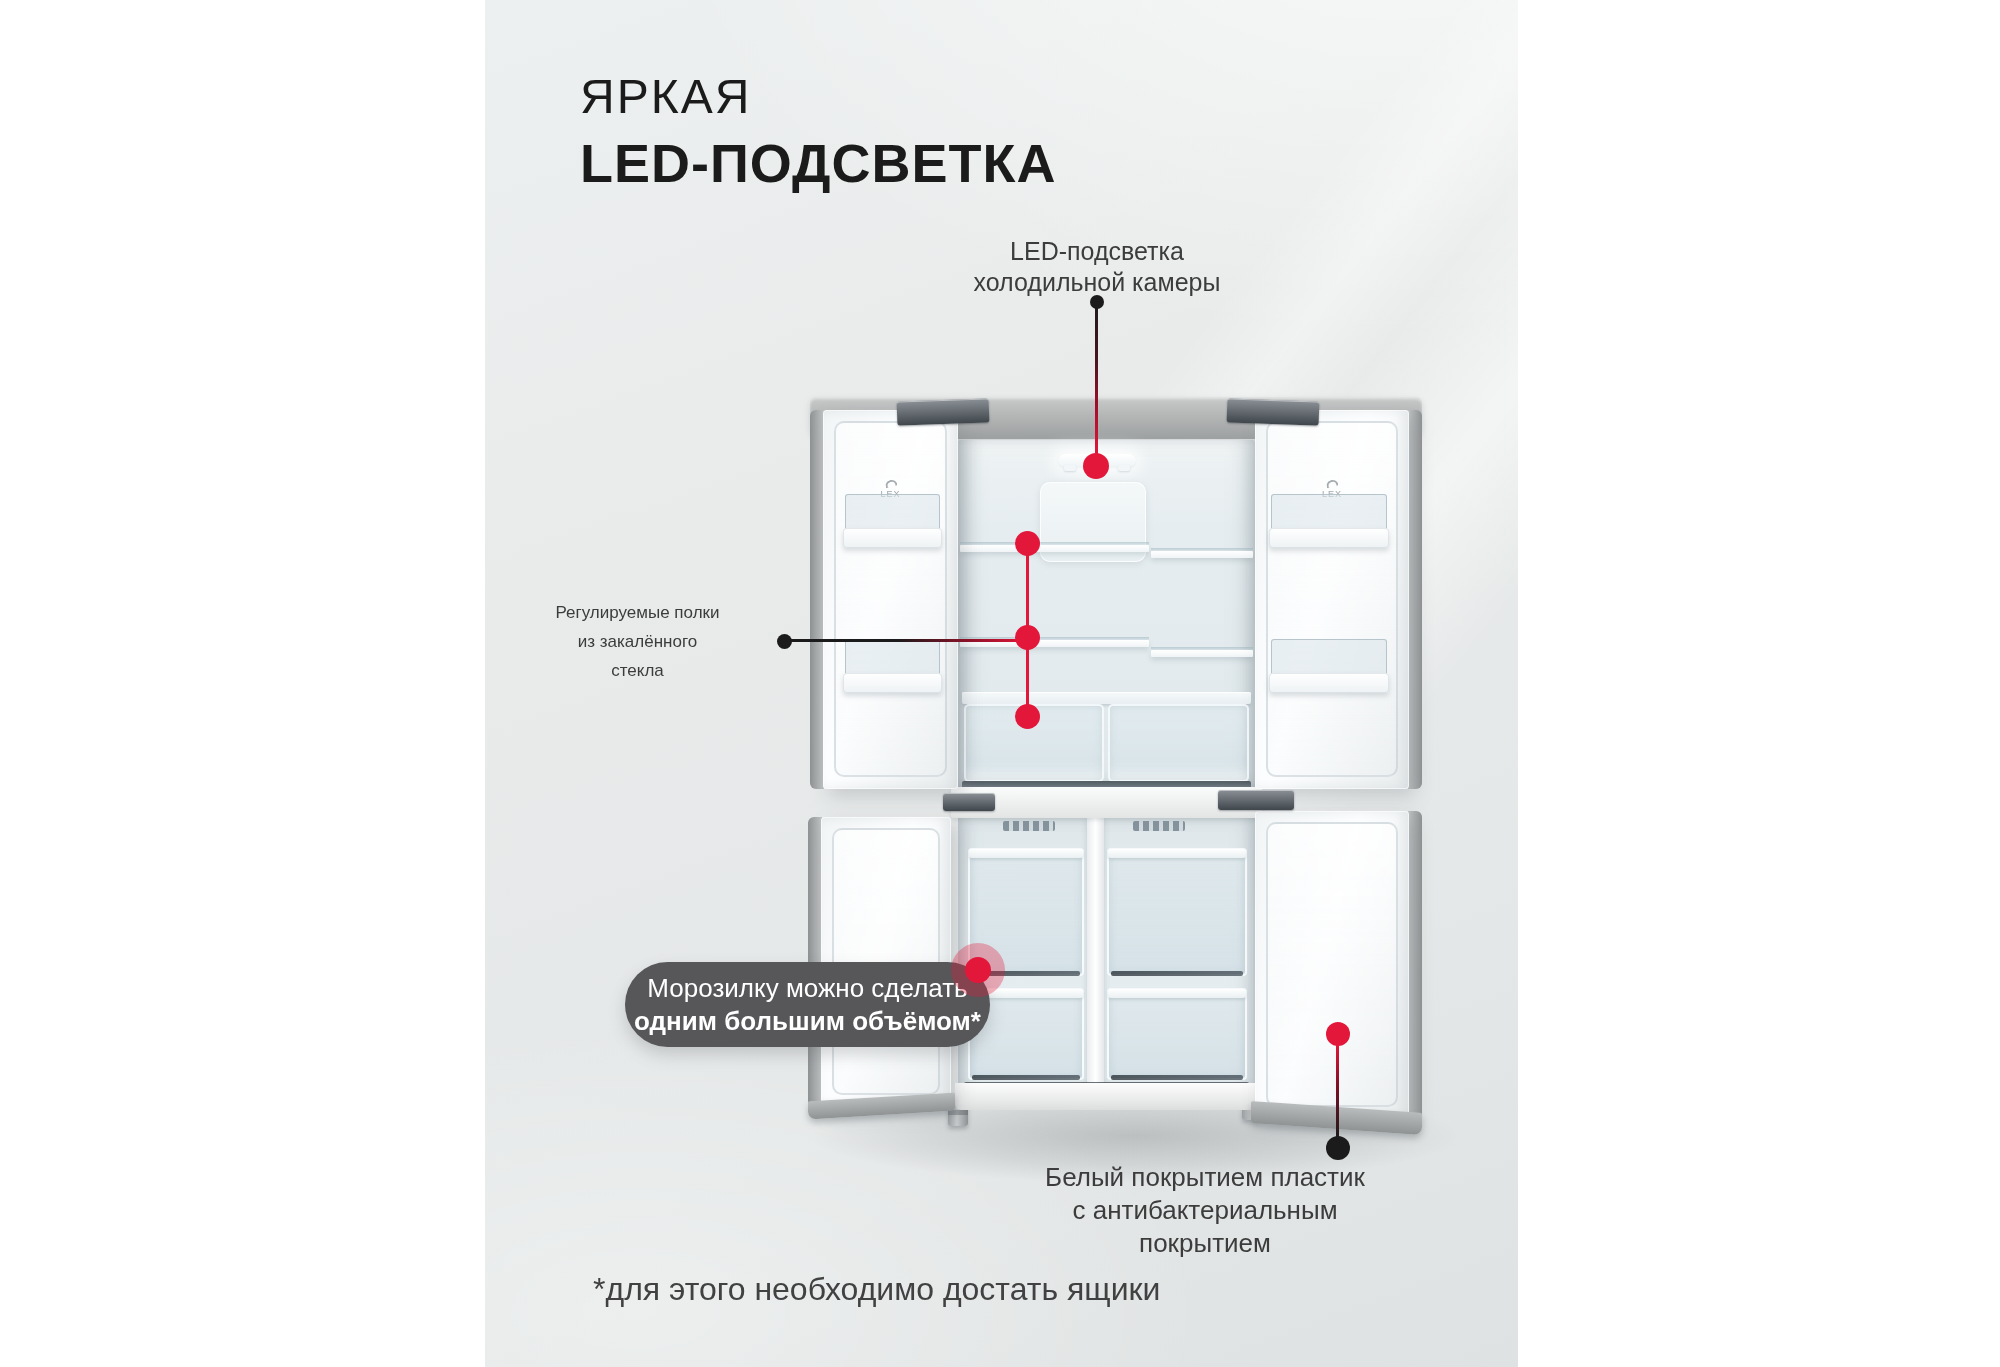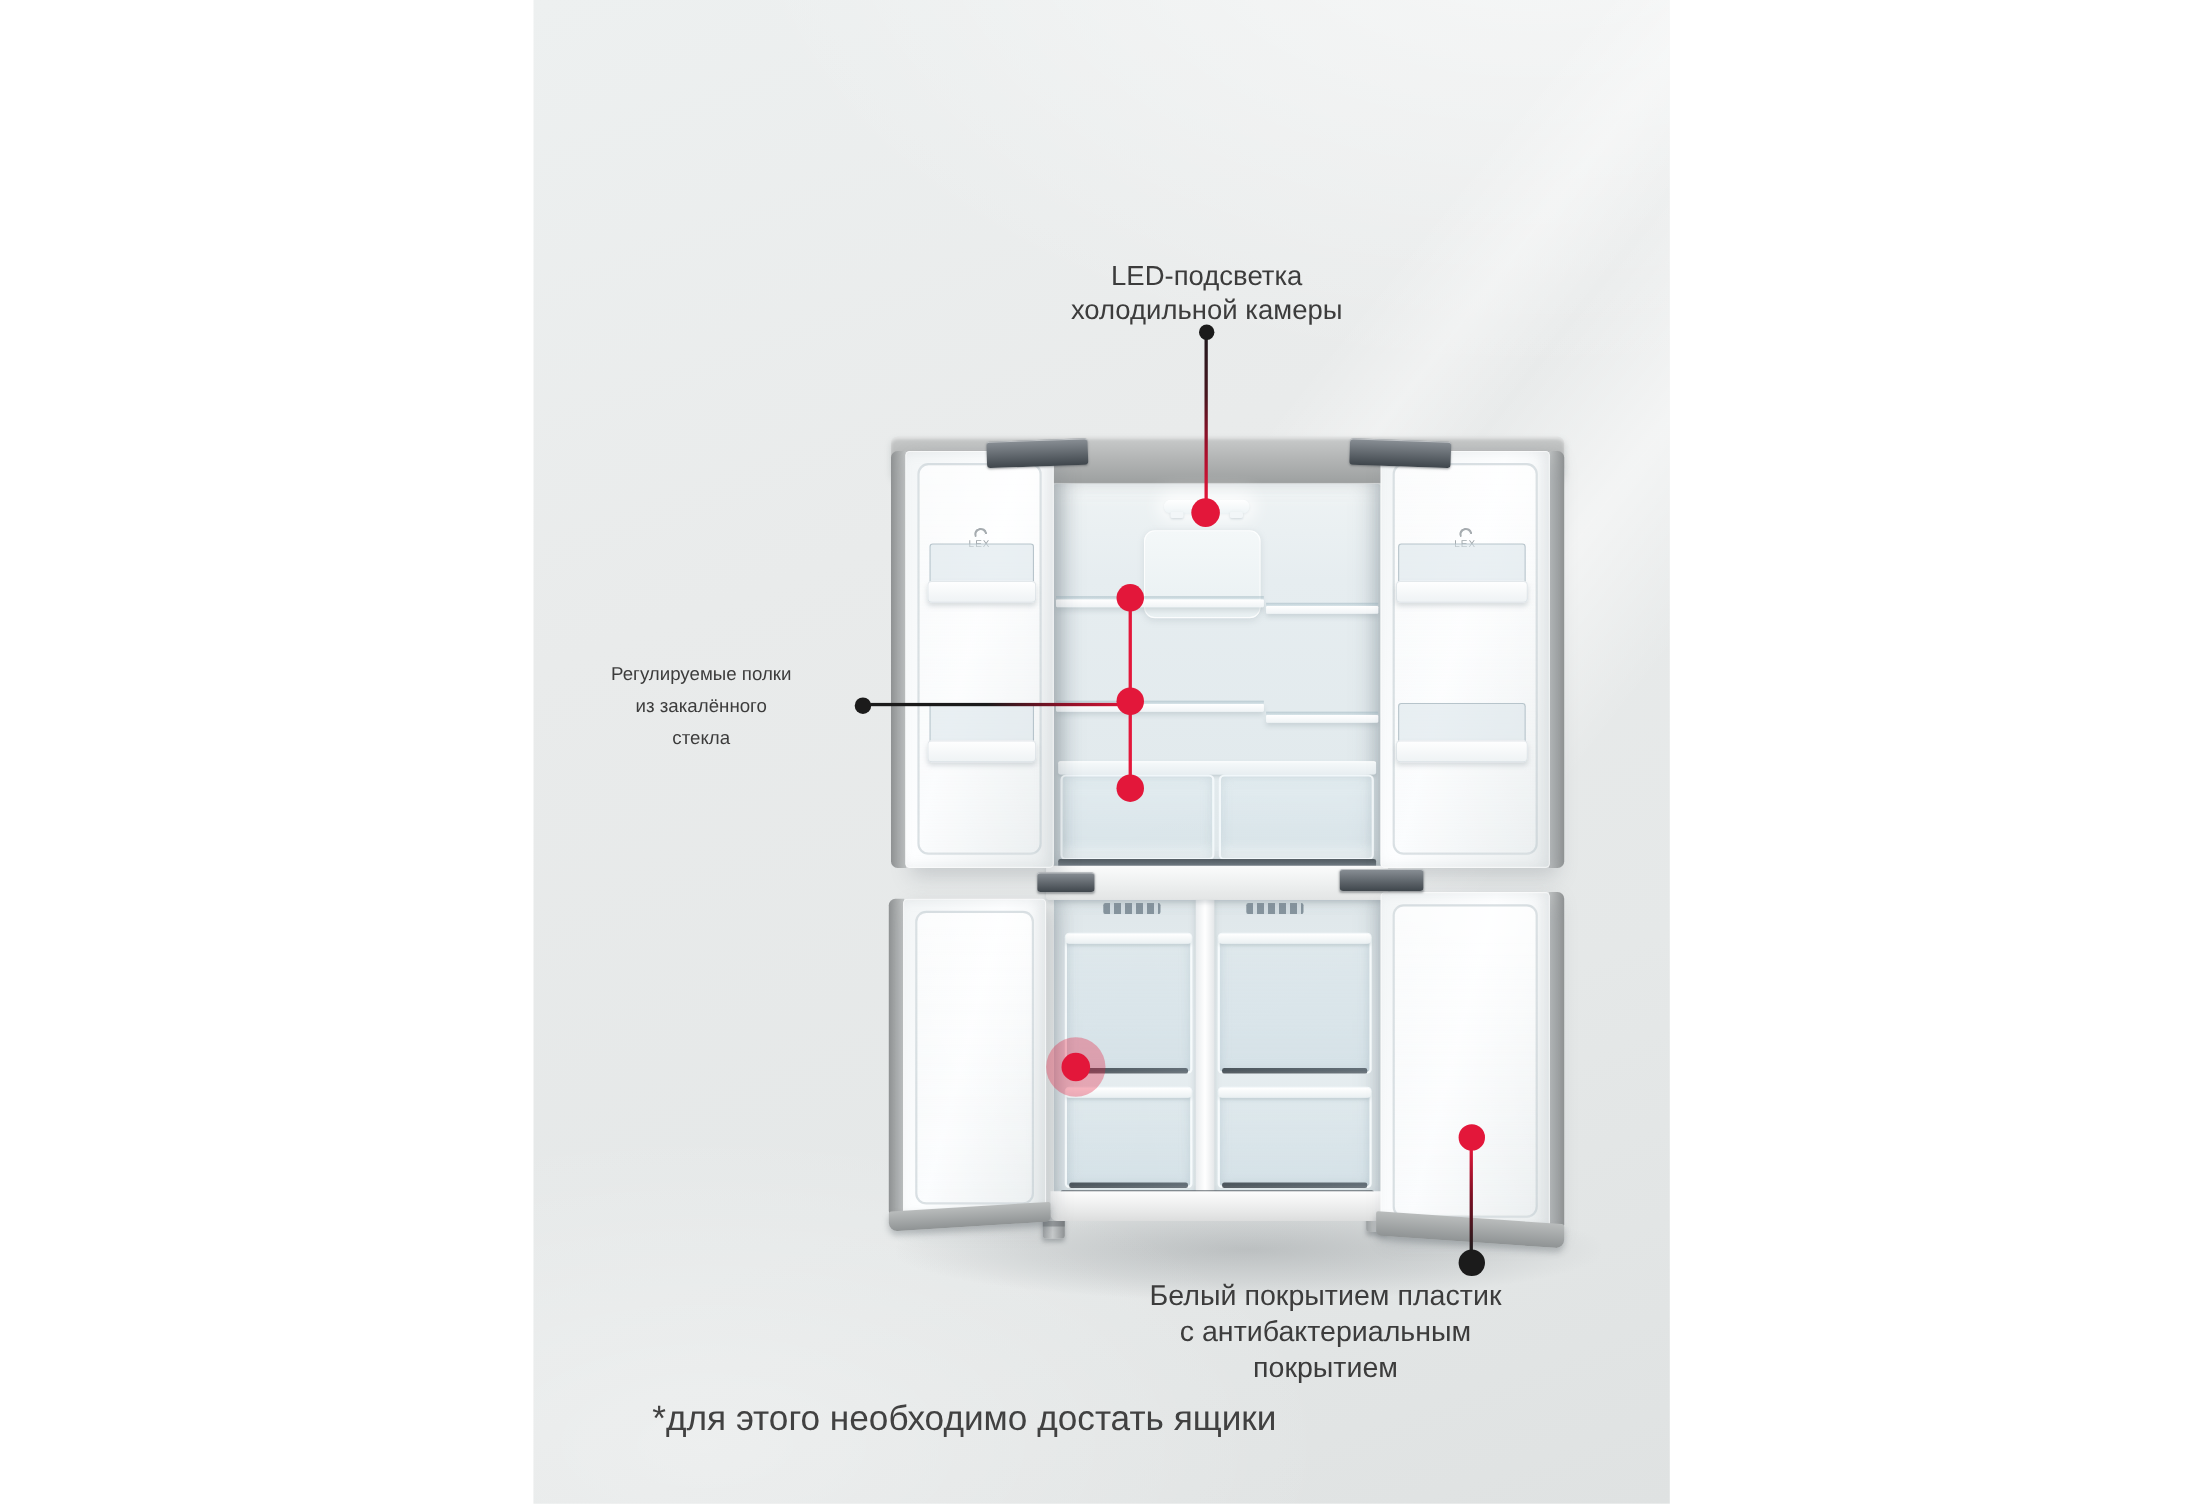--- a/index.html
+++ b/index.html
@@ -192,20 +192,24 @@
     border:2px solid #a6acb0;border-bottom:none;border-radius:12px 12px 0 0;transform:rotate(-14deg);}
 </style>
 </head>
 <body>
 
 <div class="page">
   <div class="card">
     <div class="streak s1"></div>
     <div class="streak s2"></div>
 
+    <div class="title">
+      <div class="t1">ЯРКАЯ</div>
+      <div class="t2">LED-ПОДСВЕТКА</div>
+    </div>
 
     <div class="floor-shadow"></div>
 
     <div class="top-band"></div>
 
     <div class="cavity">
       <div class="led-lamp"></div>
       <div class="duct"></div>
       <div class="shelf sAL"></div>
       <div class="shelf sAR"></div>
@@ -284,20 +288,24 @@
 
     <div class="ann ann-led">
       <div>LED-подсветка</div>
       <div>холодильной камеры</div>
     </div>
     <div class="ann ann-shelves">
       <div>Регулируемые полки</div>
       <div>из закалённого</div>
       <div>стекла</div>
     </div>
+    <div class="badge">
+      <div class="l1">Морозилку можно сделать</div>
+      <div class="l2">одним большим объёмом*</div>
+    </div>
     <div class="ann ann-plastic">
       <div>Белый покрытием пластик</div>
       <div>с антибактериальным покрытием</div>
     </div>
     <div class="footnote">
       <div>*для этого необходимо достать ящики</div>
     </div>
   </div>
 </div>
 

